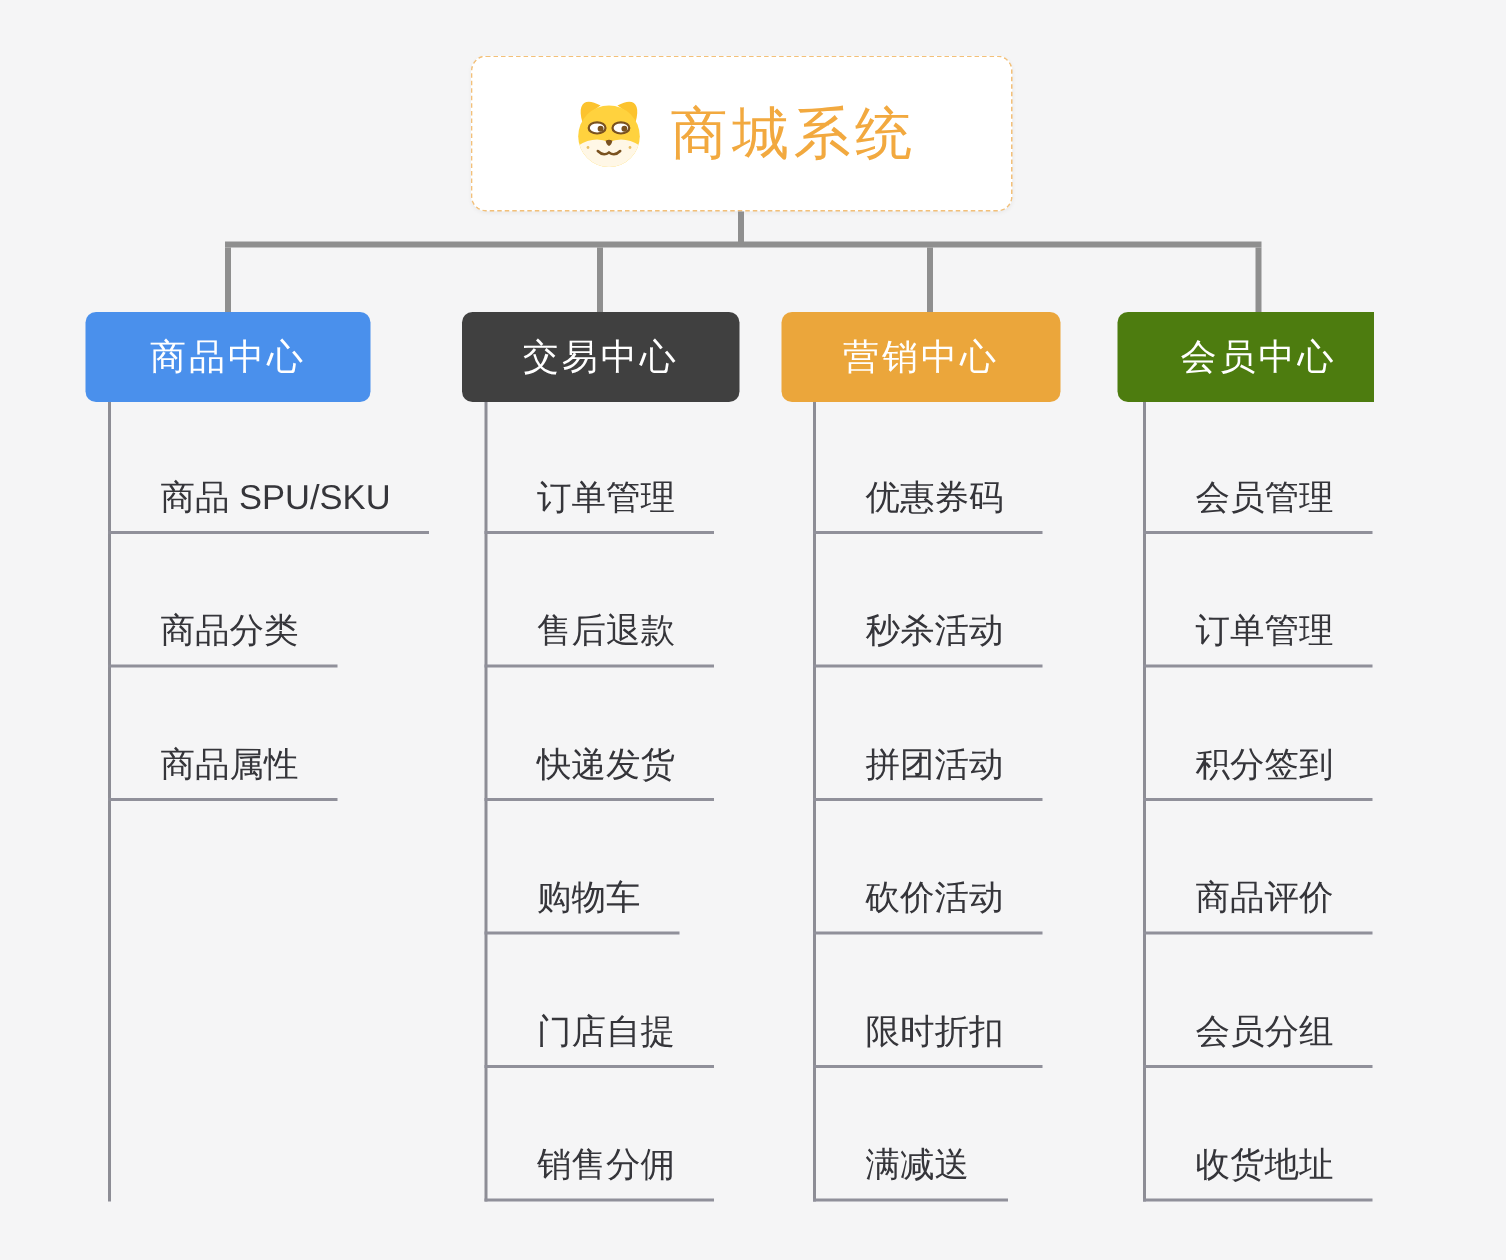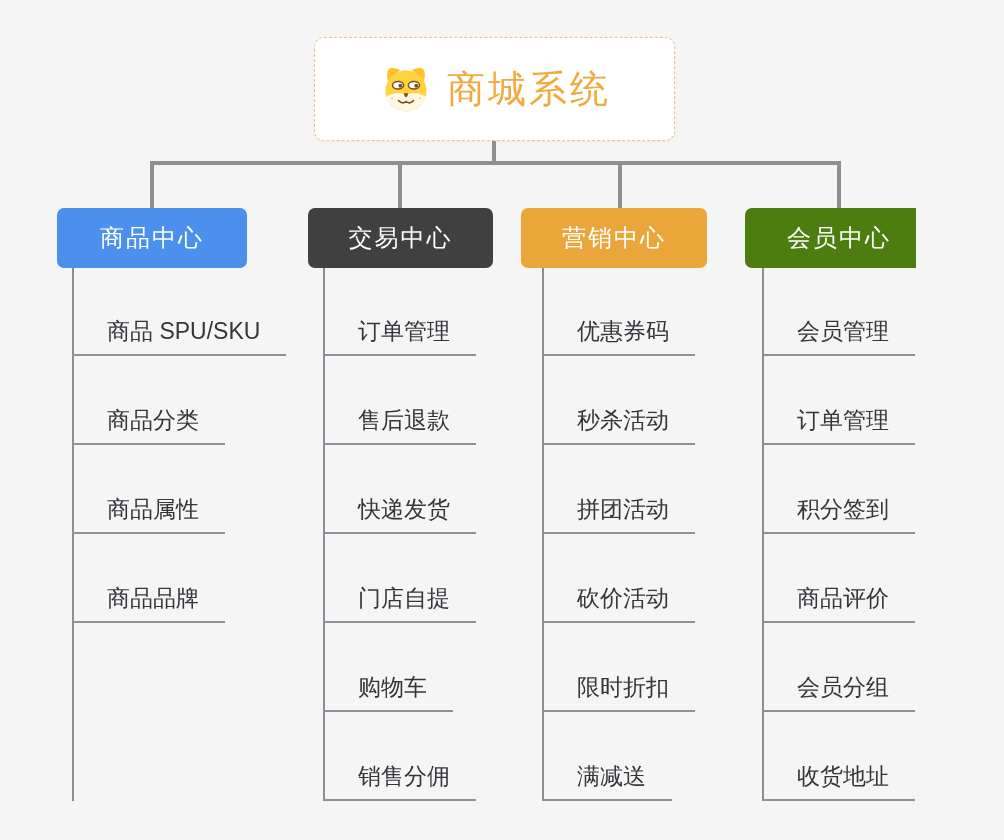--- a/index.html
+++ b/index.html
@@ -141,29 +141,28 @@
 
   <div class="trunk trunk-1"></div>
   <div class="trunk trunk-2"></div>
   <div class="trunk trunk-3"></div>
   <div class="trunk trunk-4"></div>
 
   <div class="leaf-col leaf-col-1">
     <div class="leaf">商品 SPU/SKU</div>
     <div class="leaf">商品分类</div>
     <div class="leaf">商品属性</div>
-    <div class="leaf">商品品牌</div>
   </div>
 
   <div class="leaf-col leaf-col-2">
     <div class="leaf">订单管理</div>
     <div class="leaf">售后退款</div>
     <div class="leaf">快递发货</div>
+    <div class="leaf">购物车</div>
     <div class="leaf">门店自提</div>
-    <div class="leaf">购物车</div>
     <div class="leaf">销售分佣</div>
   </div>
 
   <div class="leaf-col leaf-col-3">
     <div class="leaf">优惠券码</div>
     <div class="leaf">秒杀活动</div>
     <div class="leaf">拼团活动</div>
     <div class="leaf">砍价活动</div>
     <div class="leaf">限时折扣</div>
     <div class="leaf">满减送</div>

